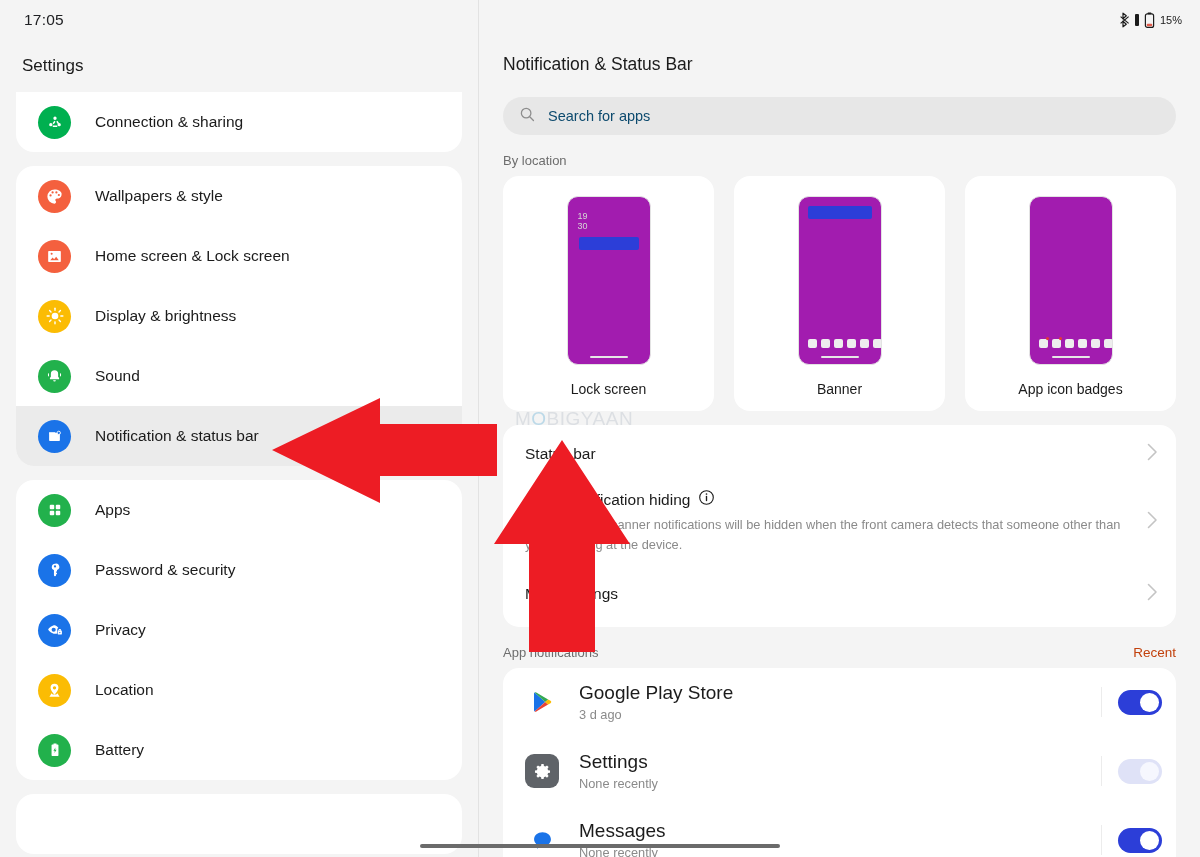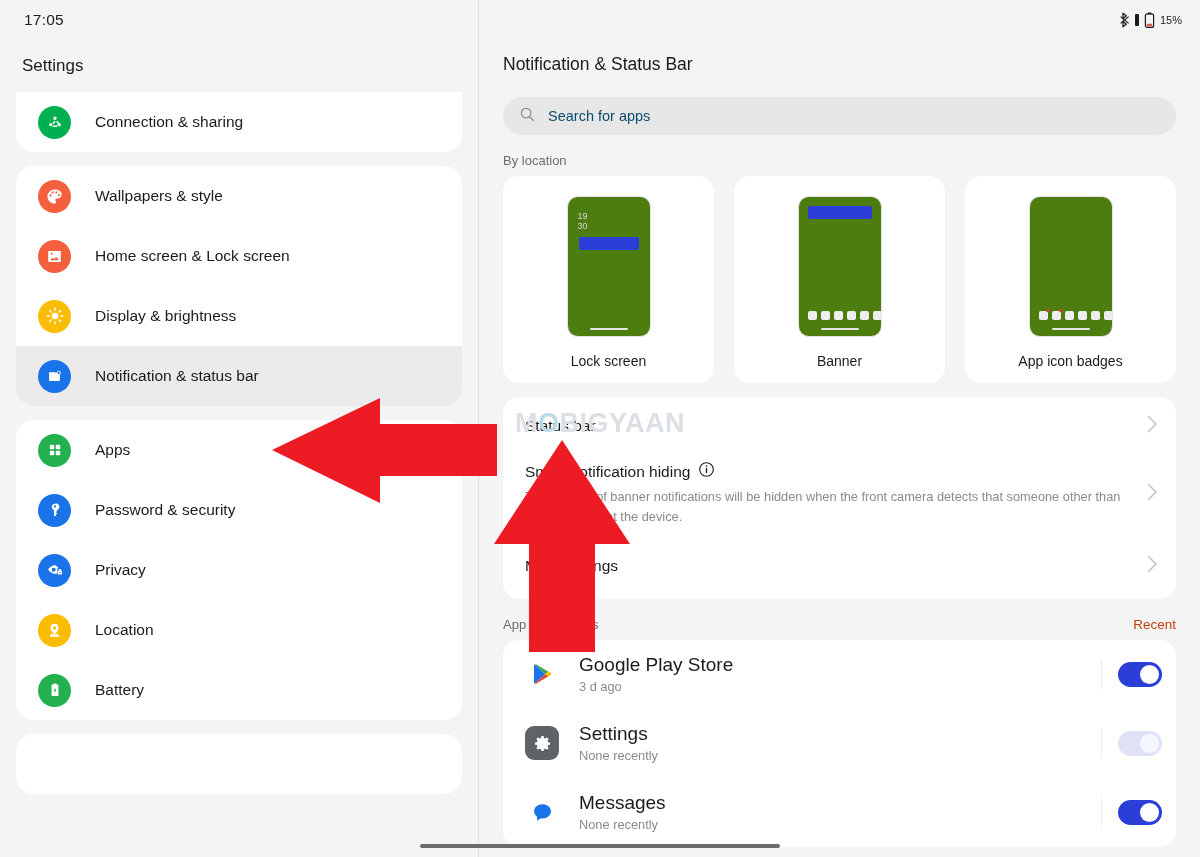--- a/index.html
+++ b/index.html
@@ -89,23 +89,23 @@
   .sect-action { font-size: 13.5px; color: #c2410c; }
 
   
   .loc-grid { display: flex; gap: 20px; padding: 0 24px; }
   .loc-card {
     flex: 1; background: #fff; border-radius: 16px;
     padding: 20px 0 14px 0;
     display: flex; flex-direction: column; align-items: center;
   }
   .phone {
-    width: 84px; height: 141px;
+    width: 84px; height: 169px;
     border: 1.5px solid #e3e3e3; border-radius: 11px;
-    background: #4d7c0f; position: relative; overflow: hidden;
+    background: #a21caf; position: relative; overflow: hidden;
   }
   .phone .homebar {
     position: absolute; left: 50%; transform: translateX(-50%);
     bottom: 6px; width: 38px; height: 2px; background: #e6e6e6; border-radius: 2px;
   }
   .phone .lock-time {
     position: absolute; left: 10px; top: 14px;
     font-size: 9px; line-height: 10px; color: #d6d6d6;
   }
   .phone .notif-bar-mid {
@@ -165,21 +165,21 @@
     border-radius: 50%; background: #fff;
   }
   .toggle.on { background: #2c3ed8; }
   .toggle.on .knob { right: 3px; }
   .toggle.off { background: #dfe2f7; }
   .toggle.off .knob { right: 3px; background: #f6f7fe; }
 
   
   .watermark {
     position: absolute; left: 516px; top: 408px;
-    font-size: 27px; font-weight: 700; letter-spacing: .5px;
+    font-size: 19px; font-weight: 400; letter-spacing: .5px;
     color: #dcdfe3; pointer-events: none; user-select: none;
   }
   .watermark .o { color: #bcd9e8; }
 
   
   .arrow { position: absolute; pointer-events: none; }
   #arrow-left { left: 272px; top: 398px; }
   #arrow-up   { left: 494px; top: 440px; }
 
   
@@ -250,20 +250,32 @@
                 <line x1="5.5" y1="5.5" x2="7.2" y2="7.2"></line>
                   <line x1="16.8" y1="16.8" x2="18.5" y2="18.5"></line>
                 <line x1="18.5" y1="5.5" x2="16.8" y2="7.2"></line>
                   <line x1="7.2" y1="16.8" x2="5.5" y2="18.5"></line>
               </g>
             </svg>
           </span>
           <span class="srow-label">Display &amp; brightness</span>
         </div>
 
+        <div class="srow">
+          <span class="icn" style="background:#22b14c">
+            <svg width="19" height="19" viewBox="0 0 24 24" fill="#fff">
+              <path d="M12 4.2a4.6 4.6 0 0 0-4.6 4.6v3.4L6.2 14v1.5h11.6V14l-1.2-1.8V8.8A4.6 4.6 0 0 0 12 4.2zM10.3 16.6a1.7 1.7 0 0 0 3.4 0z"></path>
+              <g stroke="#fff" stroke-width="1.3" stroke-linecap="round">
+                <line x1="4.4" y1="8.6" x2="4.4" y2="11.2"></line>
+                  <line x1="19.6" y1="8.6" x2="19.6" y2="11.2"></line>
+              </g>
+            </svg>
+          </span>
+          <span class="srow-label">Sound</span>
+        </div>
 
         <div class="srow selected">
           <span class="icn" style="background:#1a73e8">
             <svg width="19" height="19" viewBox="0 0 24 24" fill="#fff">
               <path d="M5.2 7.2h13.6v9.6a1 1 0 0 1-1 1H6.2a1 1 0 0 1-1-1z"></path>
               <path d="M5.2 6.6h7.4l1.1 1.6H5.2z"></path>
               <circle cx="17.4" cy="7.4" r="2.1" fill="#1a73e8" stroke="#fff" stroke-width="1.1"></circle>
             </svg>
           </span>
           <span class="srow-label">Notification &amp; status bar</span>

